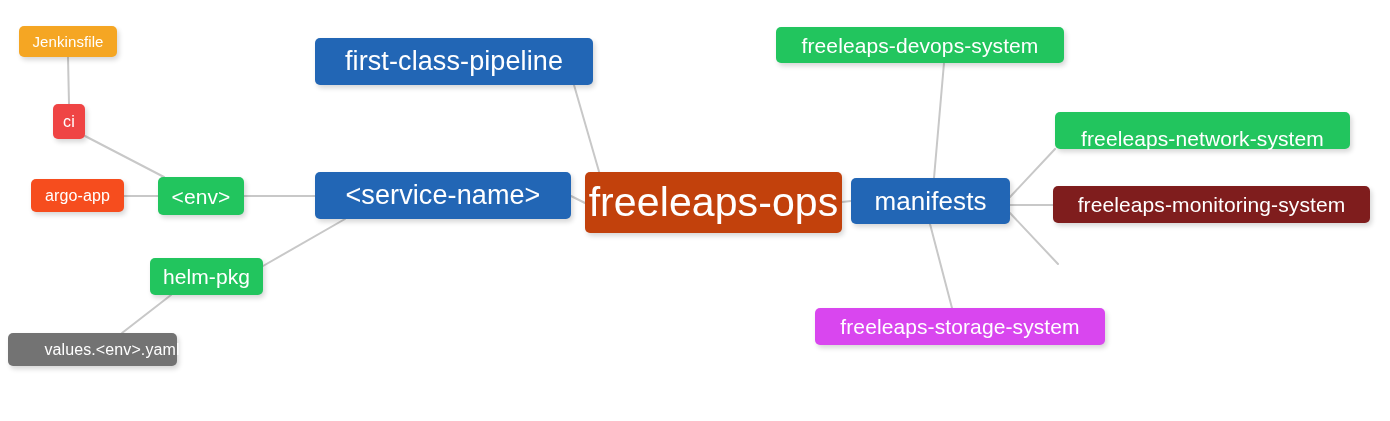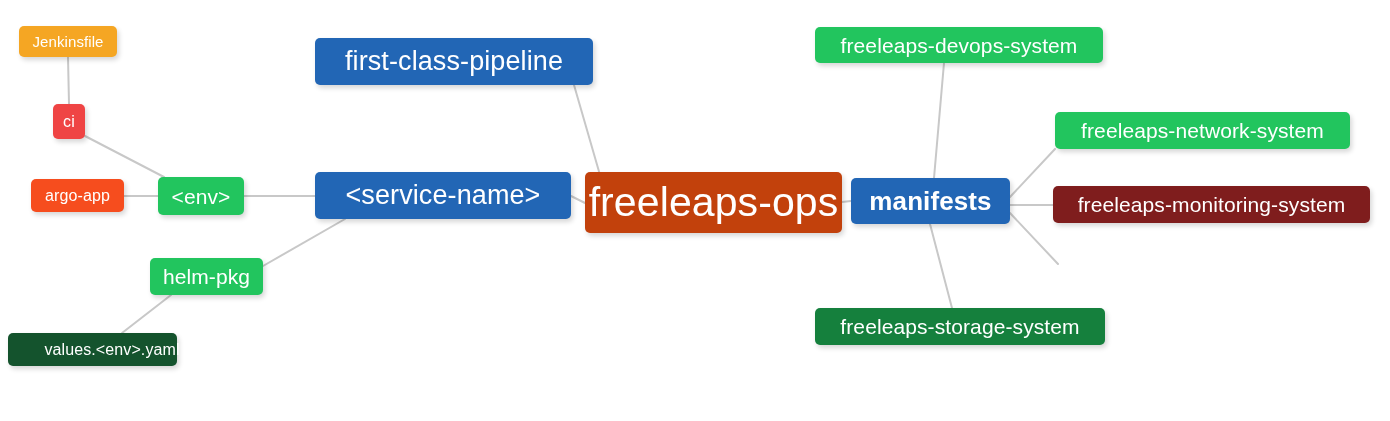--- a/index.html
+++ b/index.html
@@ -65,46 +65,46 @@
     </svg>
 <div class="node" style="left: 585px; top: 172px; width: 257px; height: 61px; background: #c2410c; font-size: 41px;">
       <span class="node-label">freeleaps-ops</span>
     </div>
     <div class="node" style="left: 315px; top: 172px; width: 256px; height: 47px; background: rgb(34, 102, 181); font-size: 27px;">
       <span class="node-label">&lt;service-name&gt;</span>
     </div>
     <div class="node" style="left: 315px; top: 38px; width: 278px; height: 47px; background: rgb(34, 102, 181); font-size: 27px;">
       <span class="node-label">first-class-pipeline</span>
     </div>
-    <div class="node" style="left: 851px; top: 178px; width: 159px; height: 46px; background: rgb(34, 102, 181); font-size: 26px; font-weight: bold;">
+    <div class="node" style="left: 851px; top: 178px; width: 159px; height: 46px; background: rgb(34, 102, 181); font-size: 26px;">
       <span class="node-label">manifests</span>
     </div>
     <div class="node" style="left: 150px; top: 258px; width: 113px; height: 37px; background: rgb(34, 197, 94); font-size: 21px;">
       <span class="node-label">helm-pkg</span>
     </div>
     <div class="node" style="left: 158px; top: 177px; width: 86px; height: 38px; background: rgb(34, 197, 94); font-size: 21px;">
       <span class="node-label">&lt;env&gt;</span>
     </div>
     <div class="node" style="left: 53px; top: 104px; width: 32px; height: 35px; background: #ef4444; font-size: 16px;">
       <span class="node-label">ci</span>
     </div>
     <div class="node" style="left: 31px; top: 179px; width: 93px; height: 33px; background: rgb(246, 77, 30); font-size: 16px;">
       <span class="node-label">argo-app</span>
     </div>
-    <div class="node" style="left: 8px; top: 333px; width: 169px; height: 33px; background: #14532d; font-size: 16px; padding-left: 39px;">
+    <div class="node" style="left: 8px; top: 333px; width: 169px; height: 33px; background: #737373; font-size: 16px; padding-left: 39px;">
       <span class="node-label">values.&lt;env&gt;.yaml</span>
     </div>
     <div class="node" style="left: 19px; top: 26px; width: 98px; height: 31px; background: rgb(245, 166, 35); font-size: 15px;">
       <span class="node-label">Jenkinsfile</span>
     </div>
-    <div class="node" style="left: 815px; top: 27px; width: 288px; height: 36px; background: rgb(34, 197, 94); font-size: 21px;">
+    <div class="node" style="left: 776px; top: 27px; width: 288px; height: 36px; background: rgb(34, 197, 94); font-size: 21px;">
       <span class="node-label">freeleaps-devops-system</span>
     </div>
-    <div class="node" style="left: 1055px; top: 112px; width: 295px; height: 37px; background: rgb(34, 197, 94); font-size: 21px;">
+    <div class="node" style="left: 1055px; top: 112px; width: 295px; height: 37px; background: rgb(34, 197, 94); font-size: 21px; align-items: flex-end;">
       <span class="node-label">freeleaps-network-system</span>
     </div>
     <div class="node" style="left: 1053px; top: 186px; width: 317px; height: 37px; background: #7f1d1d; font-size: 21px;">
       <span class="node-label">freeleaps-monitoring-system</span>
     </div>
-    <div class="node" style="left: 815px; top: 308px; width: 290px; height: 37px; background: #15803d; font-size: 21px;">
+    <div class="node" style="left: 815px; top: 308px; width: 290px; height: 37px; background: #d946ef; font-size: 21px;">
       <span class="node-label">freeleaps-storage-system</span>
     </div>
   </div>
 
 </body></html>

